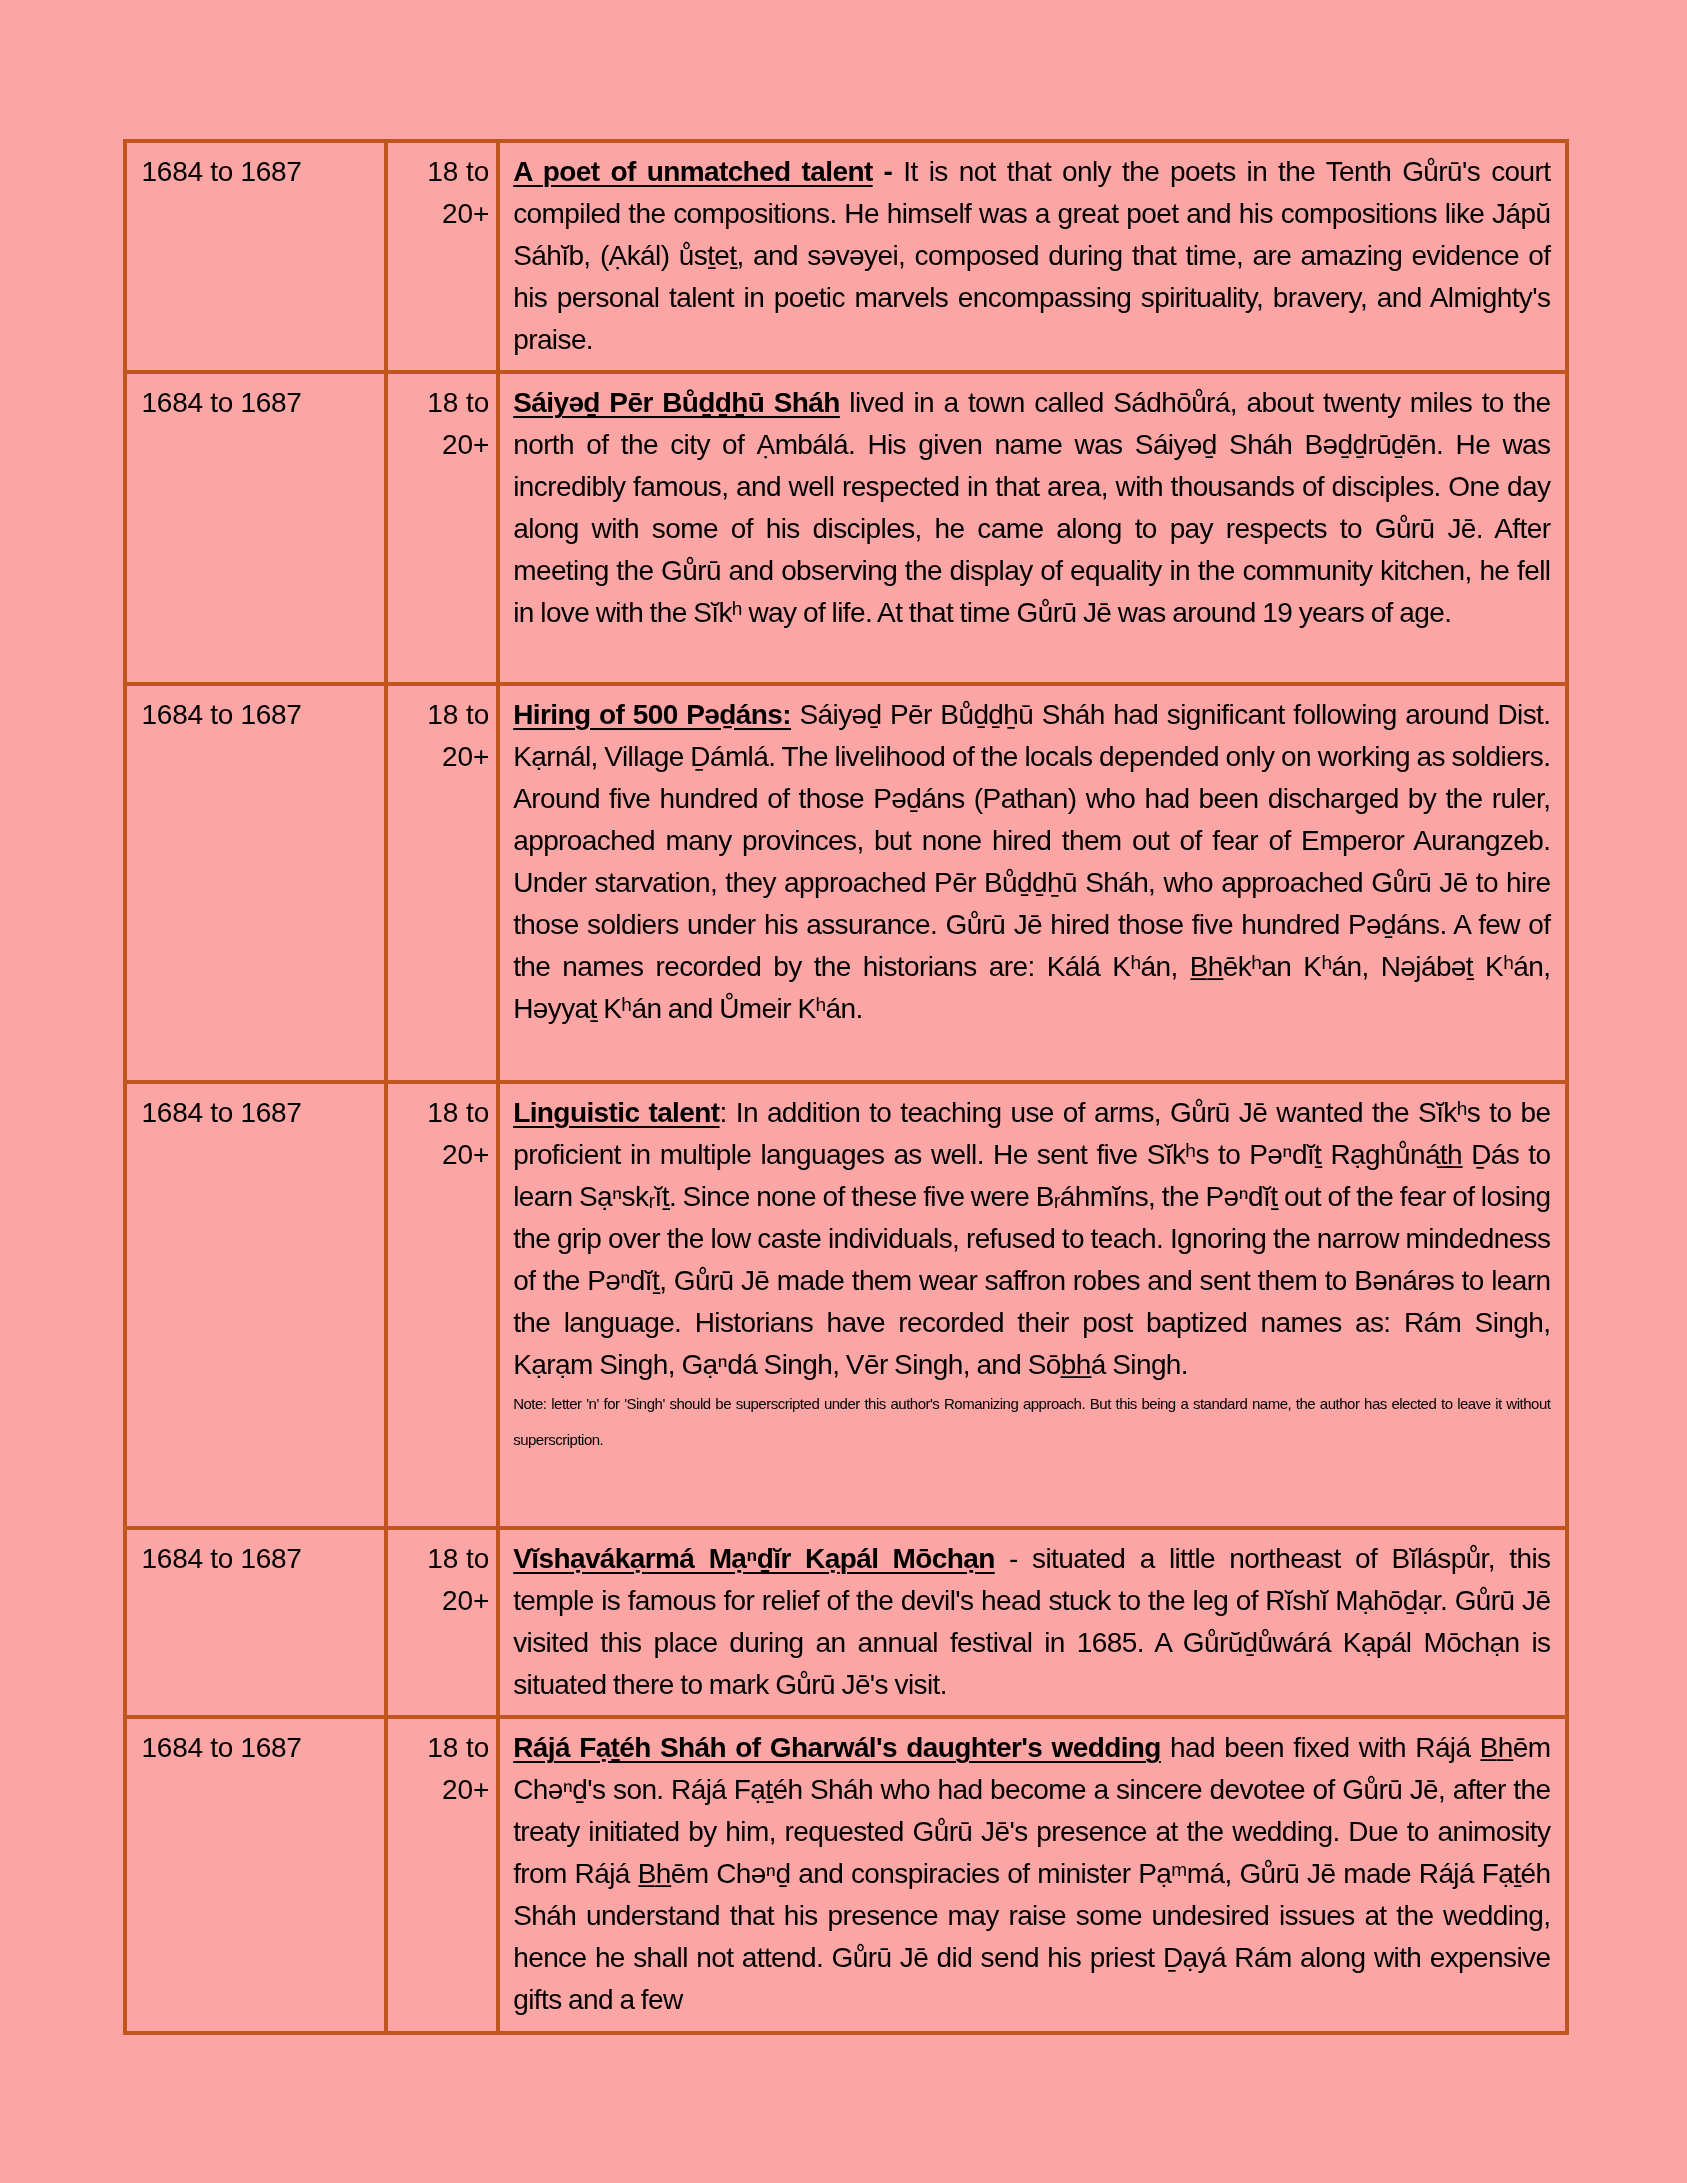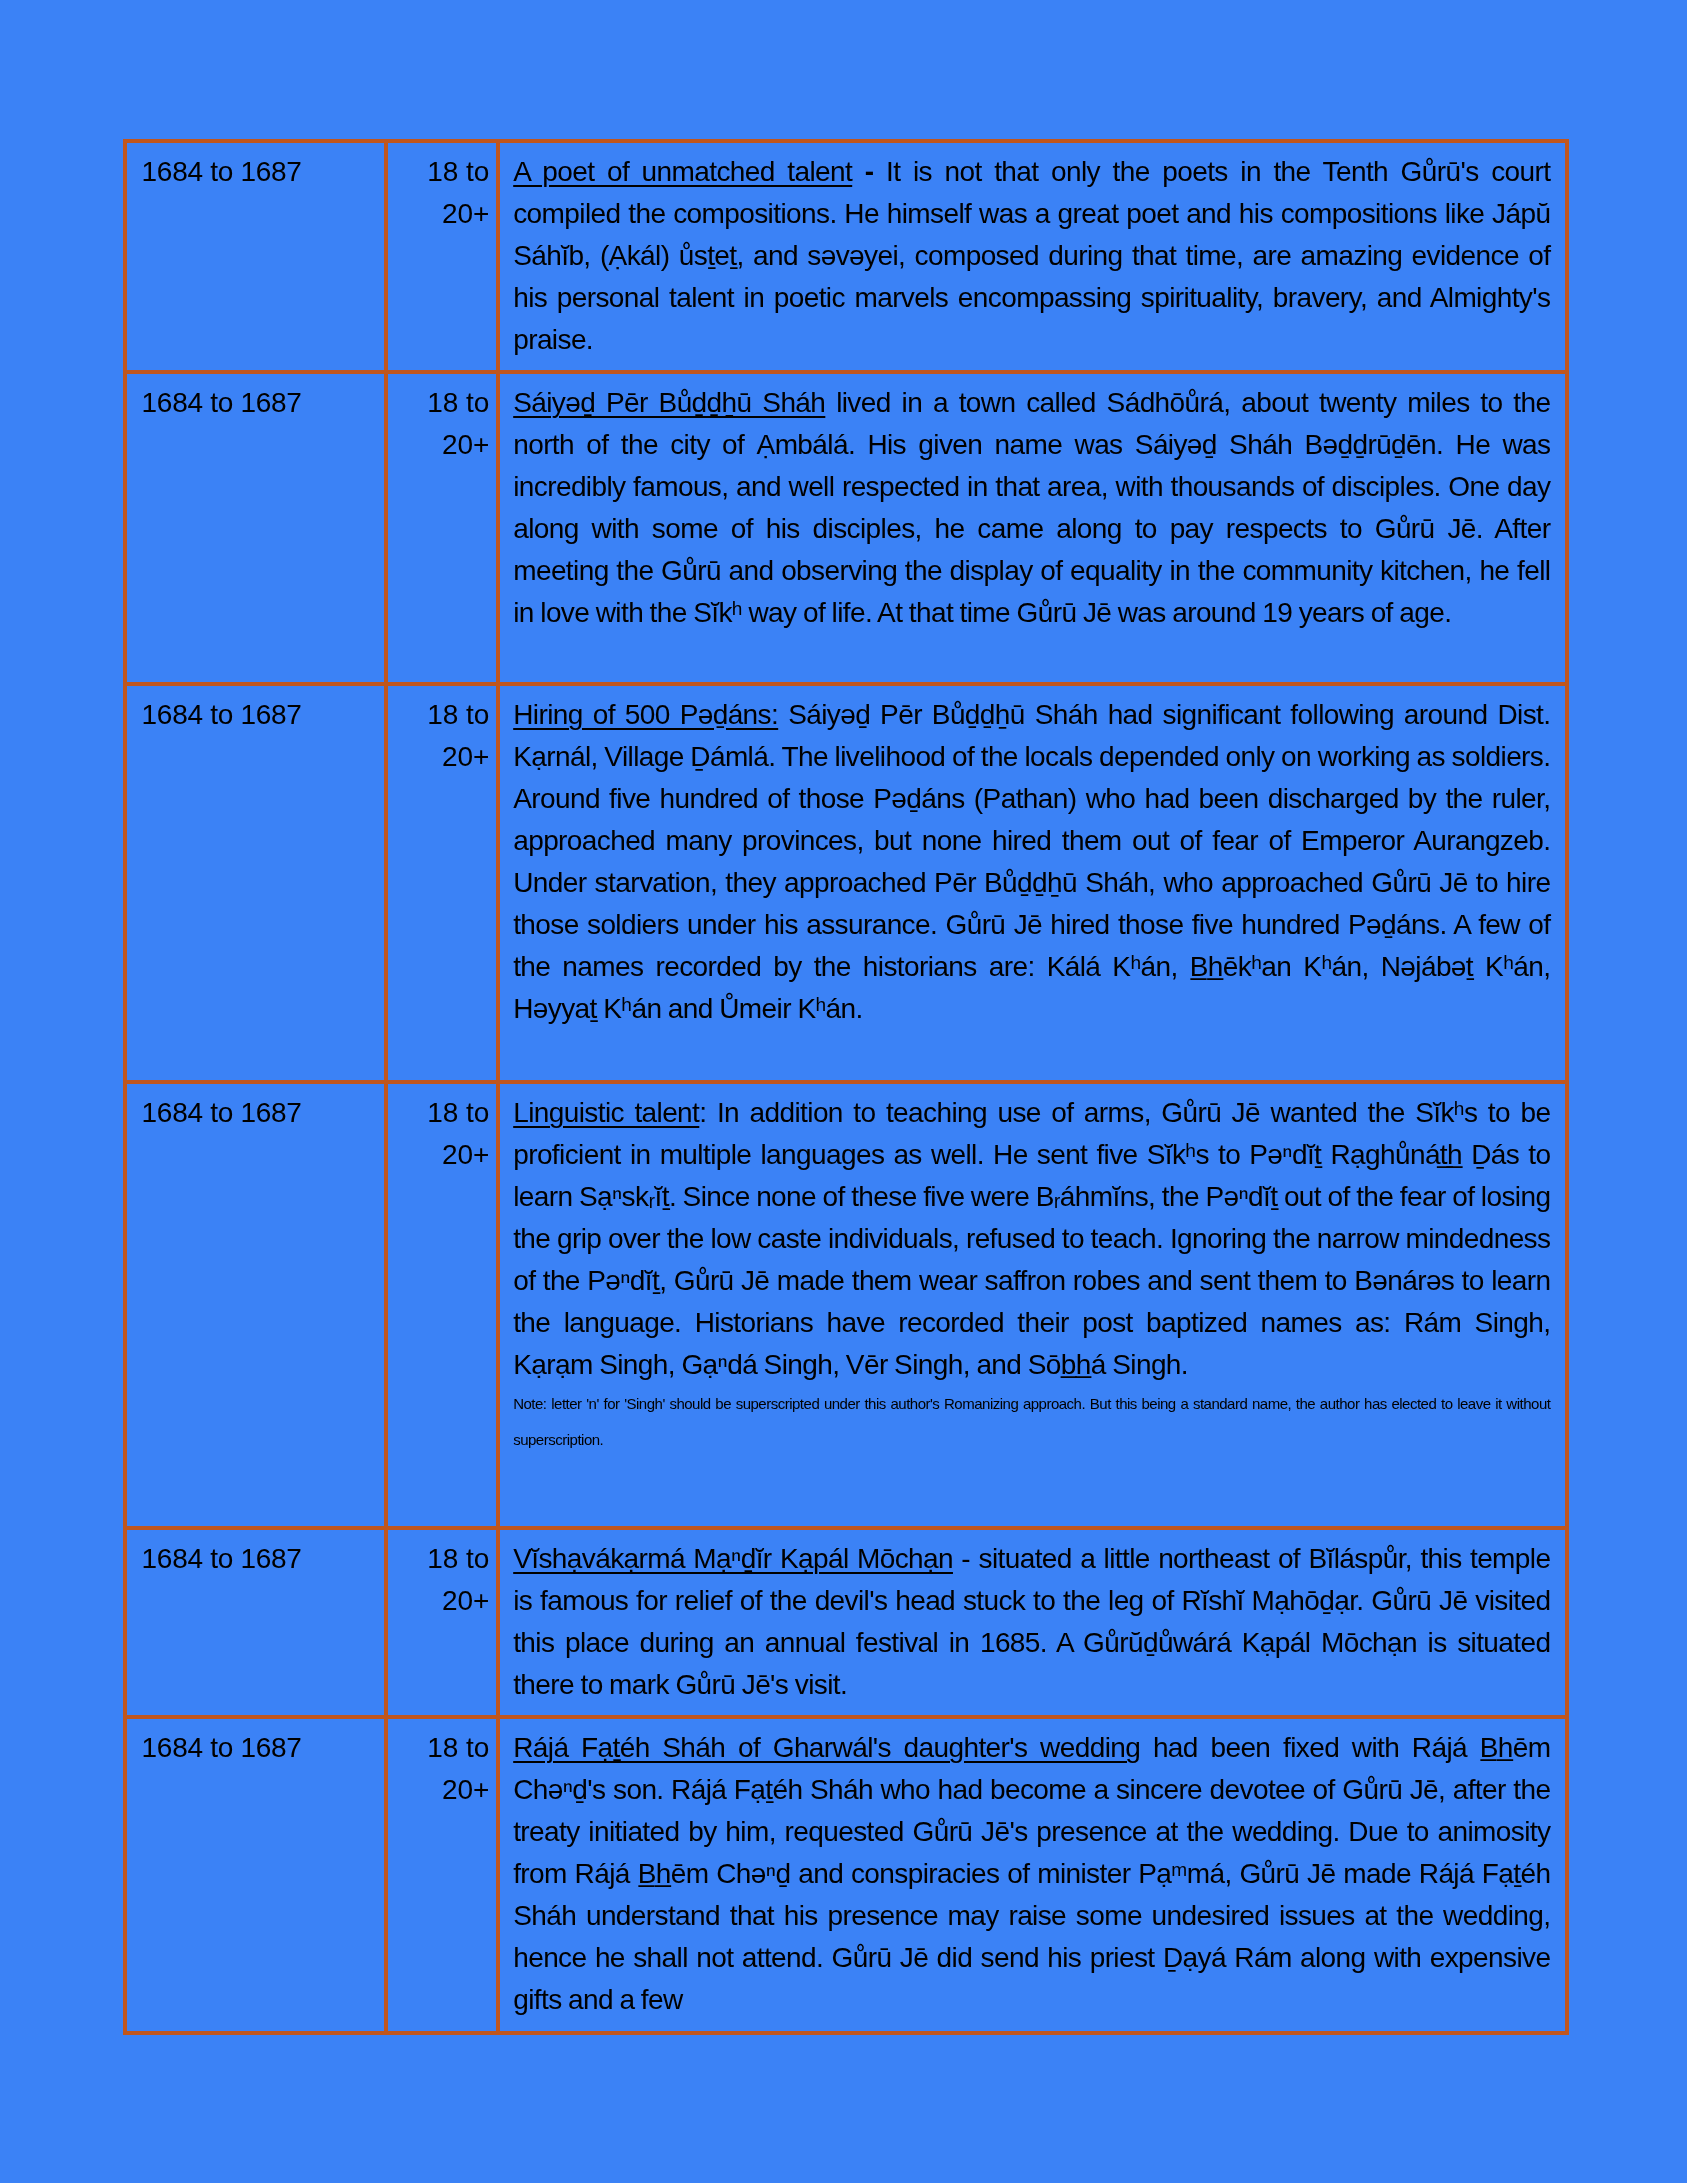--- a/index.html
+++ b/index.html
@@ -13,21 +13,21 @@
       position: relative;
       font-family: "Liberation Sans", "DejaVu Sans", sans-serif;
       color: #000;
       overflow: hidden;
     }
     .page {
       position: absolute;
       left: 0; top: 0;
       width: 1687px;
       height: 2183px;
-      background: #3b82f6;
+      background: #fca5a5;
     }
     table.timeline {
       position: absolute;
       left: 123px;
       top: 139px;
       width: 1442px;
       border-collapse: collapse;
       table-layout: fixed;
     }
     table.timeline td {
@@ -53,20 +53,21 @@
     td.desc {
       text-align: justify;
       letter-spacing: -0.6px;
       word-spacing: -0.7px;
       padding-right: 14.6px !important;
     }
     .heading {
       text-decoration: underline;
       text-decoration-thickness: 2px;
       text-underline-offset: 4px;
+      font-weight: bold;
     }
     .note {
       font-size: 15px;
       line-height: 36px;
       margin-top: 0;
       letter-spacing: -0.5px;
     }
     .footer {
       position: absolute;
       left: 0;

